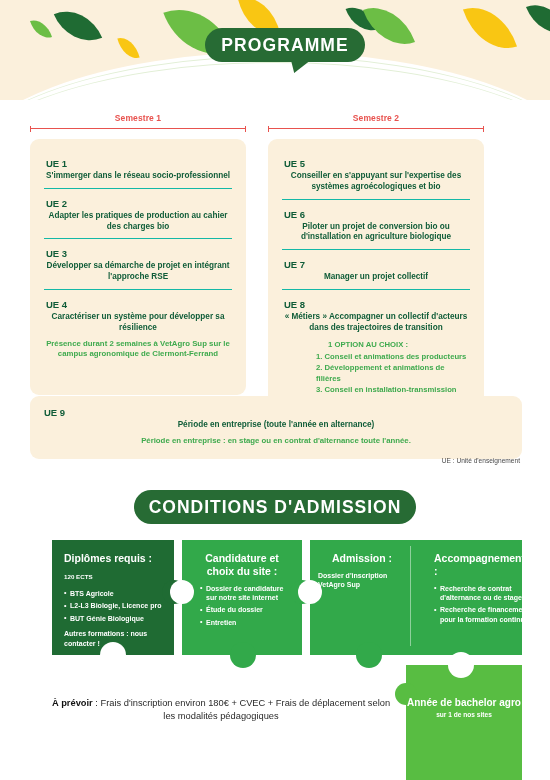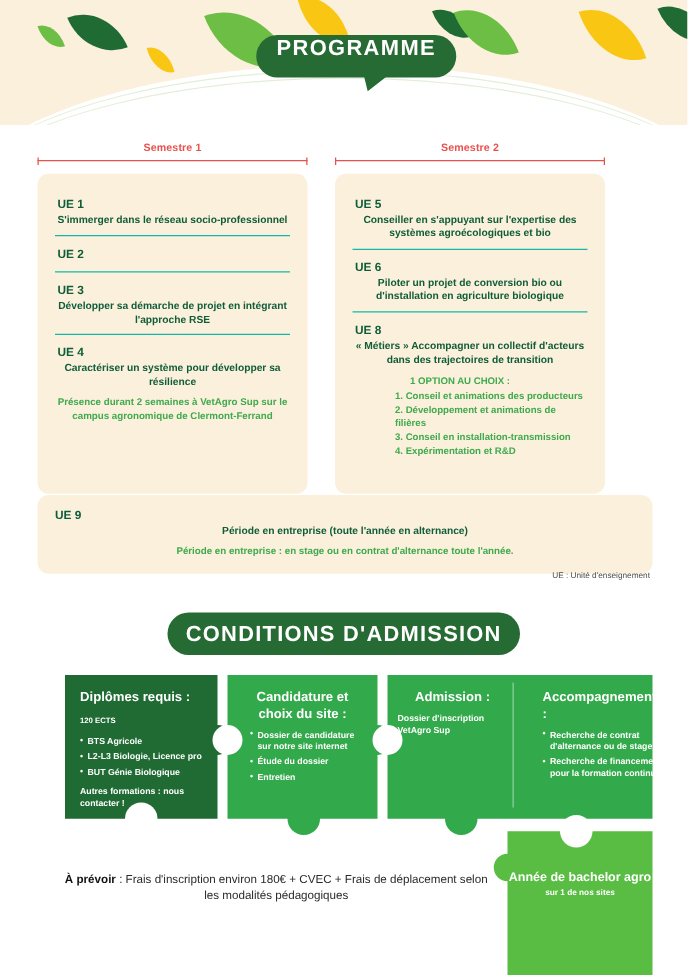--- a/index.html
+++ b/index.html
@@ -33,21 +33,21 @@
   .leaf{position:absolute;}
   .leaf i{
     display:block;width:100%;height:100%;
     border-radius:0 100% 0 100%;
   }
 
   .prog-pill{
     position:absolute;left:205px;top:28px;
     width:160px;height:34px;border-radius:17px;
     background:#276b34;z-index:9;
-    display:flex;justify-content:center;
+    display:flex;align-items:center;justify-content:center;
   }
   .prog-pill span{
     color:#ffffff;font-weight:bold;font-size:17.5px;letter-spacing:1.1px;
   }
   .prog-tail{
     position:absolute;left:290px;top:56px;width:26px;height:17px;
     background:#276b34;z-index:8;
     clip-path:polygon(0 0,100% 0,16% 100%);
   }
 
@@ -251,20 +251,21 @@
     </div>
     <div class="panel s1">
 
       <div class="ue">
         <div class="ue-code">UE 1</div>
         <div class="ue-text">S'immerger dans le réseau socio-professionnel</div>
       </div>
 
       <div class="ue">
         <div class="ue-code">UE 2</div>
+        <div class="ue-text">Adapter les pratiques de production au cahier des charges bio</div>
       </div>
 
       <div class="ue">
         <div class="ue-code">UE 3</div>
         <div class="ue-text">Développer sa démarche de projet en intégrant l'approche RSE</div>
       </div>
 
       <div class="ue">
         <div class="ue-code">UE 4</div>
         <div class="ue-text">Caractériser un système pour développer sa résilience</div>
@@ -286,20 +287,24 @@
       <div class="ue">
         <div class="ue-code">UE 5</div>
         <div class="ue-text">Conseiller en s'appuyant sur l'expertise des systèmes agroécologiques et bio</div>
       </div>
 
       <div class="ue">
         <div class="ue-code">UE 6</div>
         <div class="ue-text">Piloter un projet de conversion bio ou d'installation en agriculture biologique</div>
       </div>
 
+      <div class="ue">
+        <div class="ue-code">UE 7</div>
+        <div class="ue-text">Manager un projet collectif</div>
+      </div>
 
       <div class="ue">
         <div class="ue-code">UE 8</div>
         <div class="ue-text">« Métiers »  Accompagner un collectif d'acteurs dans des trajectoires de transition</div>
         <div class="opt-title">1 OPTION AU CHOIX :</div>
         <ul class="opt-list">
           <li>1. Conseil et animations des producteurs</li>
           <li>2. Développement et animations de filières</li>
           <li>3. Conseil en installation-transmission</li>
           <li>4. Expérimentation et R&amp;D</li>

